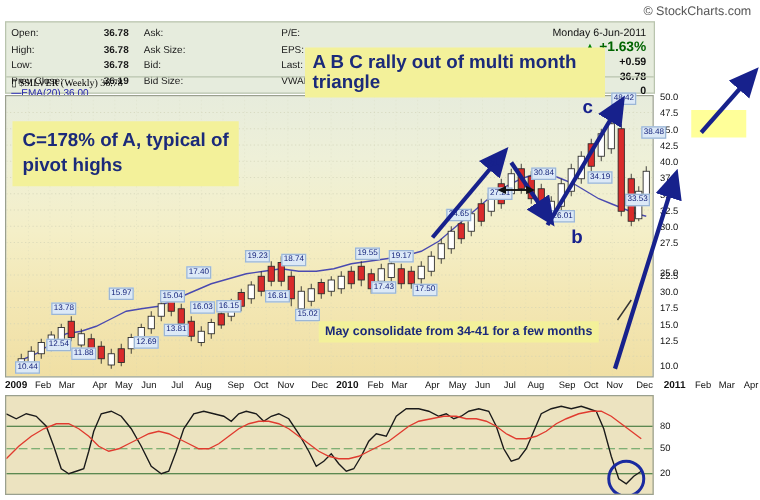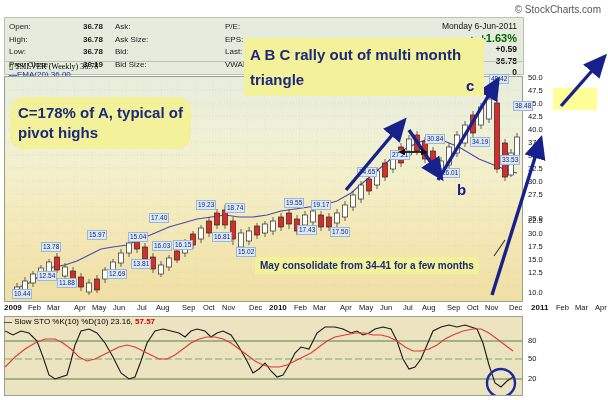--- a/index.html
+++ b/index.html
@@ -51,22 +51,22 @@
   .indic{position:absolute;left:4px;top:316px;width:519px;height:80px;
          border:1px solid #9aa08e;box-sizing:border-box;background:#ece3c0;overflow:hidden;}
   .indic-legend{position:absolute;left:4px;top:317px;font-size:8px;color:#000;z-index:6;}
   .indic-legend .dash{color:#222;font-weight:bold;}
   .indic-legend .red{color:#cc0000;font-weight:bold;}
   .indic-axis{position:absolute;left:524px;top:316px;width:40px;height:80px;}
   .itick{position:absolute;font-size:7.5px;color:#111;left:4px;}
 
   
   .note{position:absolute;background:#f3f19a;color:#1b2a7a;font-weight:bold;z-index:9;}
-  #note-c178{left:10px;top:97px;width:165px;padding:6px 8px;font-size:15px;line-height:20px;border-radius:14px;}
-  #note-abc{left:244px;top:38px;width:228px;padding:4px 6px;font-size:15px;line-height:25px;}
+  #note-c178{left:10px;top:97px;width:165px;padding:6px 8px;font-size:15px;line-height:20px;}
+  #note-abc{left:244px;top:38px;width:228px;padding:4px 6px;font-size:15px;line-height:16px;}
   #note-consol{left:255px;top:257px;padding:3px 5px;font-size:10px;white-space:nowrap;}
   #note-target{left:553px;top:88px;width:44px;height:22px;background:#ffff99;z-index:4;}
 
   .lbl-abc{position:absolute;color:#17218c;font-weight:bold;font-size:15px;z-index:9;}
   #lbl-a{left:390px;top:120px;}
   #lbl-b{left:457px;top:181px;}
   #lbl-c{left:466px;top:77px;}
 
   .pricelbl{position:absolute;font-size:6.5px;color:#14227a;background:#dce9f7;
             border:1px solid #9bb6d6;padding:0 1px;line-height:8px;z-index:5;white-space:nowrap;}
@@ -411,25 +411,20 @@
       <path d="M0,50 L10,40 L20,32 L30,26 L40,22 L50,22 L58,26 L66,32 L74,40 L82,44
                L90,42 L98,38 L106,34 L114,30 L122,28 L130,30 L138,34 L146,38 L154,42
                L162,42 L170,38 L178,32 L186,26 L194,22 L202,20 L210,20 L218,22 L226,26
                L234,32 L242,38 L250,44 L258,48 L266,50 L274,50 L282,48 L290,44 L298,40
                L306,36 L314,30 L322,24 L330,20 L340,18 L350,16 L360,16 L368,18 L376,18
                L384,20 L392,24 L400,30 L408,34 L416,34 L424,32 L432,28 L440,22 L448,18
                L458,14 L468,12 L476,12 L484,16 L492,22 L500,28 L508,34" fill="none" stroke="#e03b2f" stroke-width="1.1"></path>
       <circle cx="496" cy="66" r="14" fill="none" stroke="#1a2aa0" stroke-width="2.4"></circle>
     </svg>
   </div>
-  <div class="indic-legend">
-    <span class="dash">—</span>
-    <span>Slow STO %K(10) %D(10) 23.16,</span>
-    <span class="red">57.57</span>
-  </div>
   <div class="indic-axis">
     <div class="itick" style="top:20px">80</div>
     <div class="itick" style="top:38px">50</div>
     <div class="itick" style="top:58px">20</div>
   </div>
 
   <div class="note" id="note-target"></div>
 
   <div class="note" id="note-c178">C=178% of A, typical of pivot highs</div>
   <div class="note" id="note-abc">A B C rally out of multi month triangle</div>

